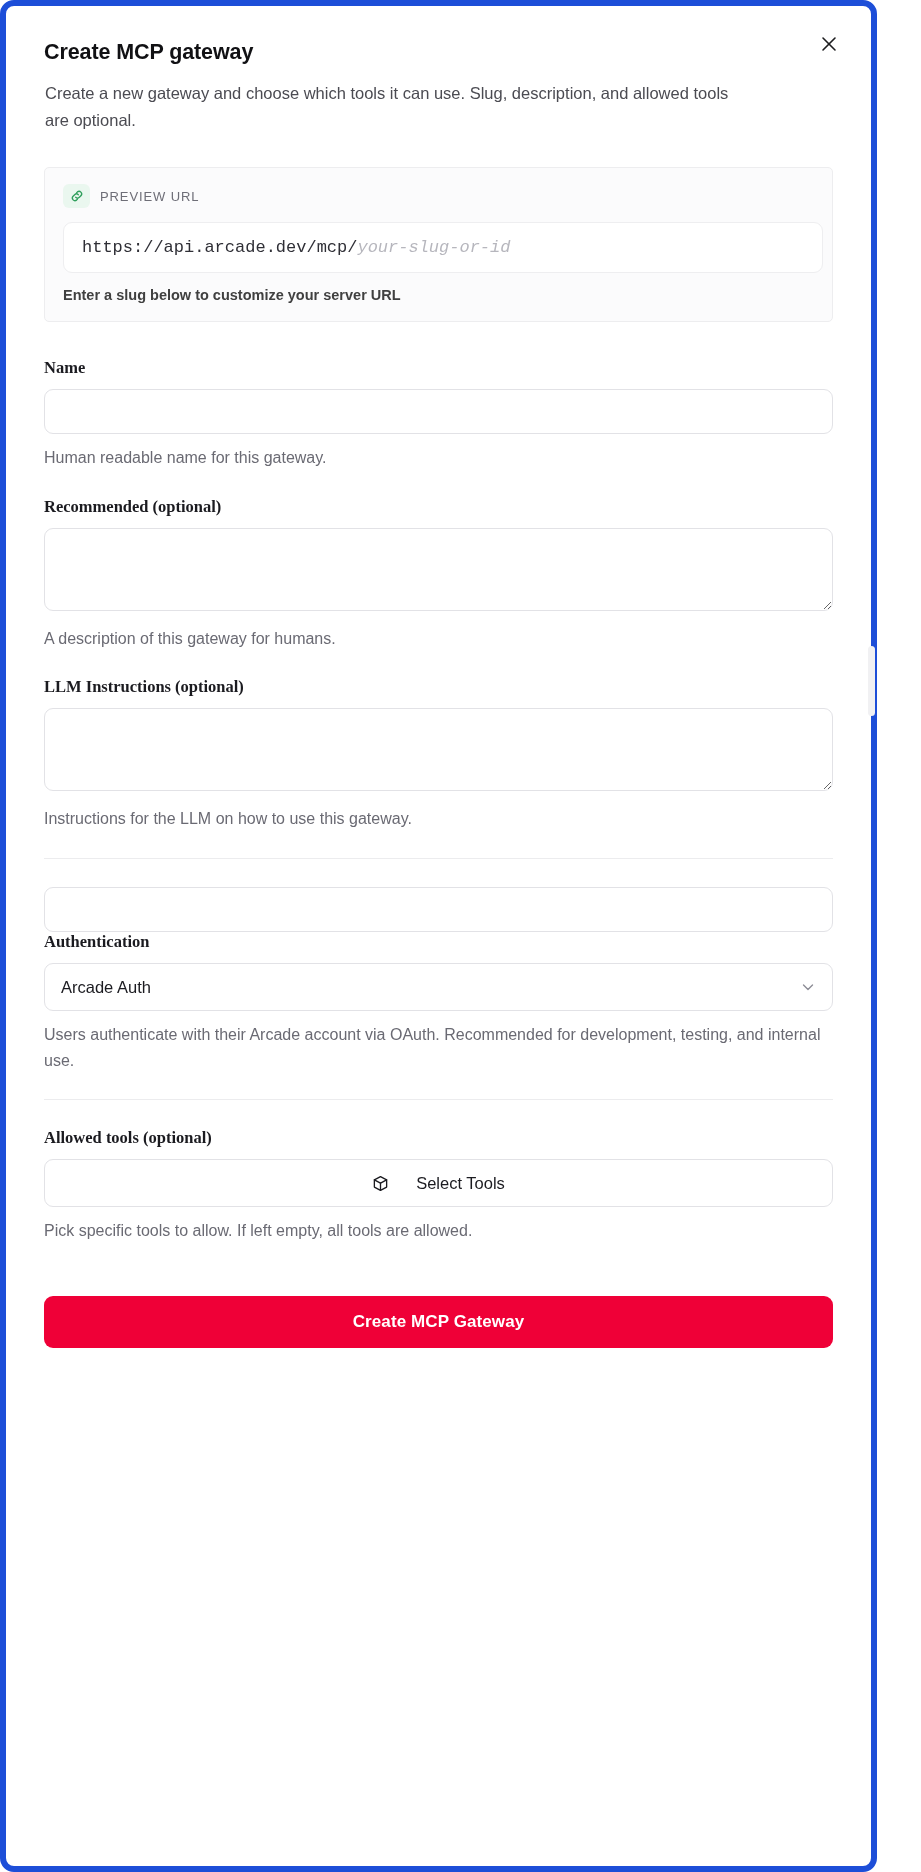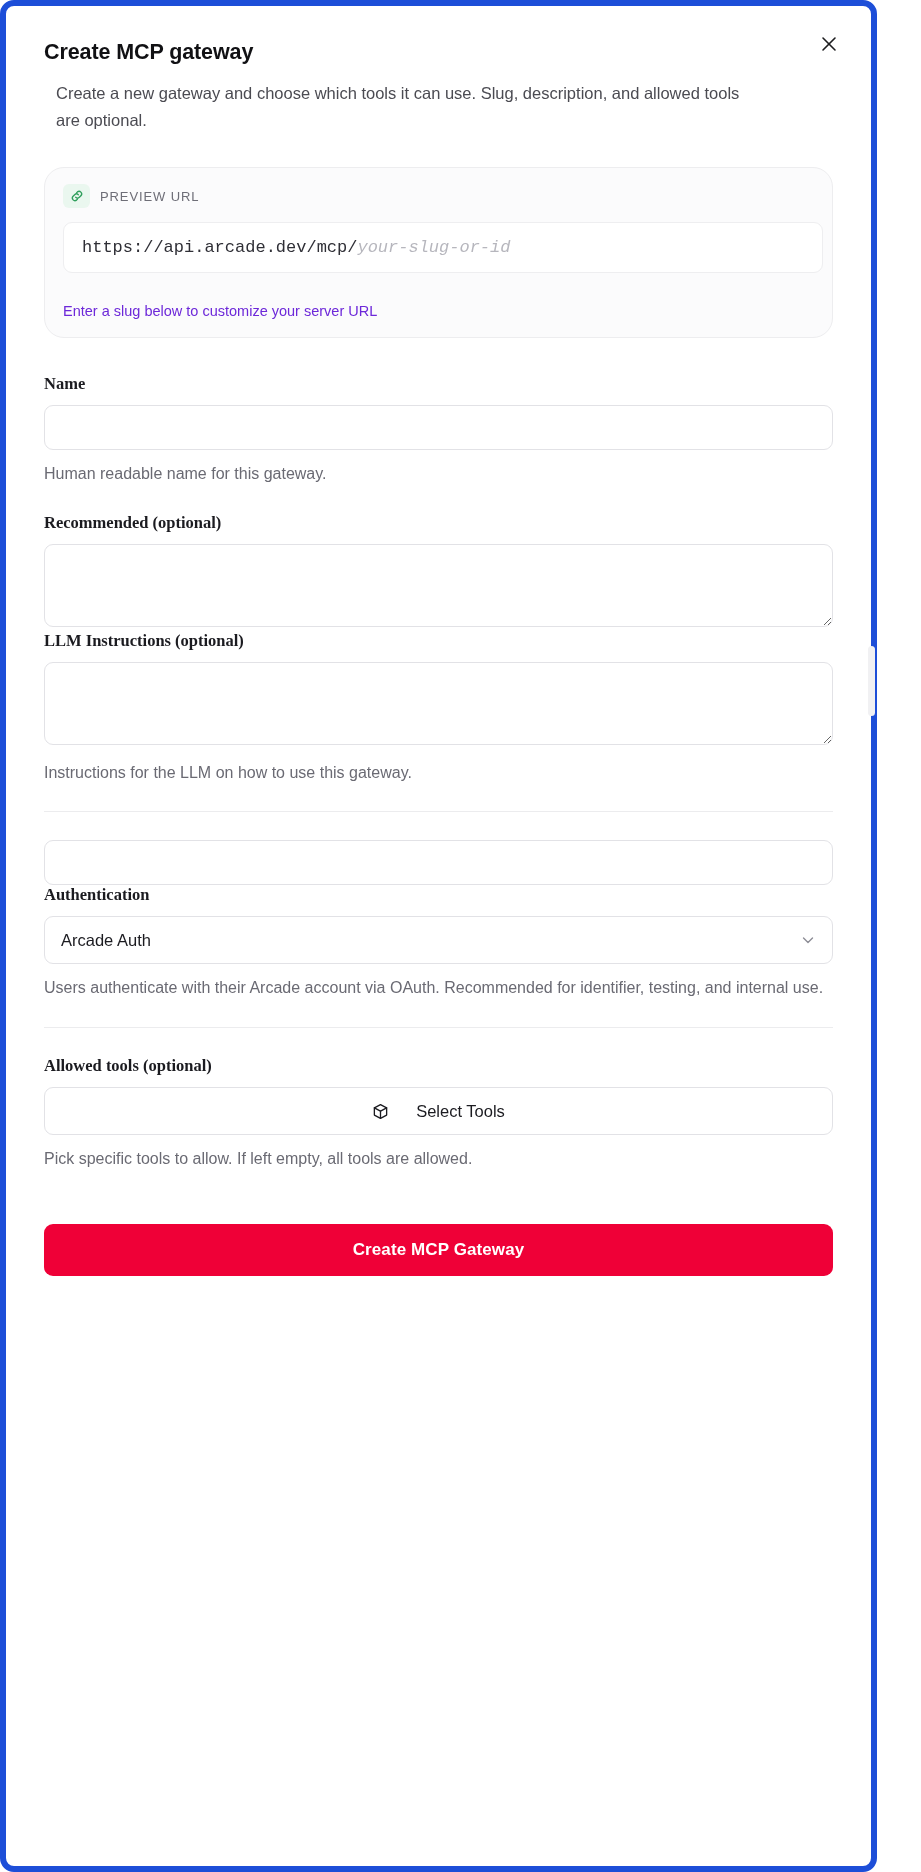--- a/index.html
+++ b/index.html
@@ -49,28 +49,28 @@
     letter-spacing: -0.1px;
     margin: 4px 0 14px 0;
     line-height: 1.2;
   }
 
   .modal-subtitle {
     font-size: 16.5px;
     color: #4b4b52;
     line-height: 1.62;
     max-width: 700px;
-    margin: 0 0 34px 12px;
+    margin: 0 0 34px 1px;
   }
 
   
   .preview-card {
     background: #fbfbfc;
     border: 1px solid #ededef;
-    border-radius: 20px;
+    border-radius: 5px;
     padding: 16px 9px 18px 18px;
     margin-bottom: 36px;
   }
   .preview-head {
     display: flex;
     align-items: center;
     gap: 10px;
     margin-bottom: 14px;
   }
   .link-chip {
@@ -100,22 +100,23 @@
     color: #2f2f36;
     white-space: nowrap;
     overflow: hidden;
   }
   .preview-url-box .slug-ph {
     color: #b6b6bd;
     font-style: italic;
   }
   .preview-hint {
     font-size: 14.5px;
-    color: #6d28d9;
-    margin-top: 30px;
+    color: #404040;
+    margin-top: 14px;
+    font-weight: bold;
   }
 
   .field-label {
     font-size: 16.5px;
     font-weight: 600;
     color: #1b1b20;
     margin-bottom: 11px;
     display: block;
     font-family: Liberation Serif, serif;
   }
@@ -242,39 +243,40 @@
     <div class="preview-url-box"><span>https://api.arcade.dev/mcp/</span><span class="slug-ph">your-slug-or-id</span></div>
     <div class="preview-hint">Enter a slug below to customize your server URL</div>
   </div>
 
   <label class="field-label">Name</label>
   <input class="text-input" id="name-input" type="text" placeholder="" style="">
   <div class="field-help">Human readable name for this gateway.</div>
 
   <label class="field-label">Recommended (optional)</label>
   <textarea class="text-area" id="desc-input" placeholder="" style=""></textarea>
+  <div class="field-help">A description of this gateway for humans.</div>
 
   <label class="field-label">LLM Instructions (optional)</label>
   <textarea class="text-area" id="llm-input" placeholder="" style=""></textarea>
   <div class="field-help">Instructions for the LLM on how to use this gateway.</div>
 
   <div class="divider"></div>
 
   <input class="text-input" id="slug-input" type="text" placeholder="" style="">
 
   <label class="field-label">Authentication</label>
   <div class="select-box">
     <span>Arcade Auth</span>
     <span class="chev">
       <svg width="16" height="16" viewBox="0 0 16 16" fill="none" stroke="currentColor" stroke-width="1.4" stroke-linecap="round" stroke-linejoin="round">
         <polyline points="3.5,6 8,10.5 12.5,6"></polyline>
       </svg>
     </span>
   </div>
-  <div class="field-help">Users authenticate with their Arcade account via OAuth. Recommended for identifier, testing, and internal use.</div>
+  <div class="field-help">Users authenticate with their Arcade account via OAuth. Recommended for development, testing, and internal use.</div>
 
   <div class="divider"></div>
 
   <label class="field-label">Allowed tools (optional)</label>
   <button class="select-tools-btn">
     <span class="box-icon">
       <svg width="17" height="17" viewBox="0 0 18 18" fill="none" stroke="currentColor" stroke-width="1.4" stroke-linejoin="round" stroke-linecap="round">
         <path d="M9 1.8 15.5 5.2v7.6L9 16.2 2.5 12.8V5.2z"></path>
         <path d="M2.5 5.2 9 8.6l6.5-3.4"></path>
         <path d="M9 8.6v7.6"></path>

